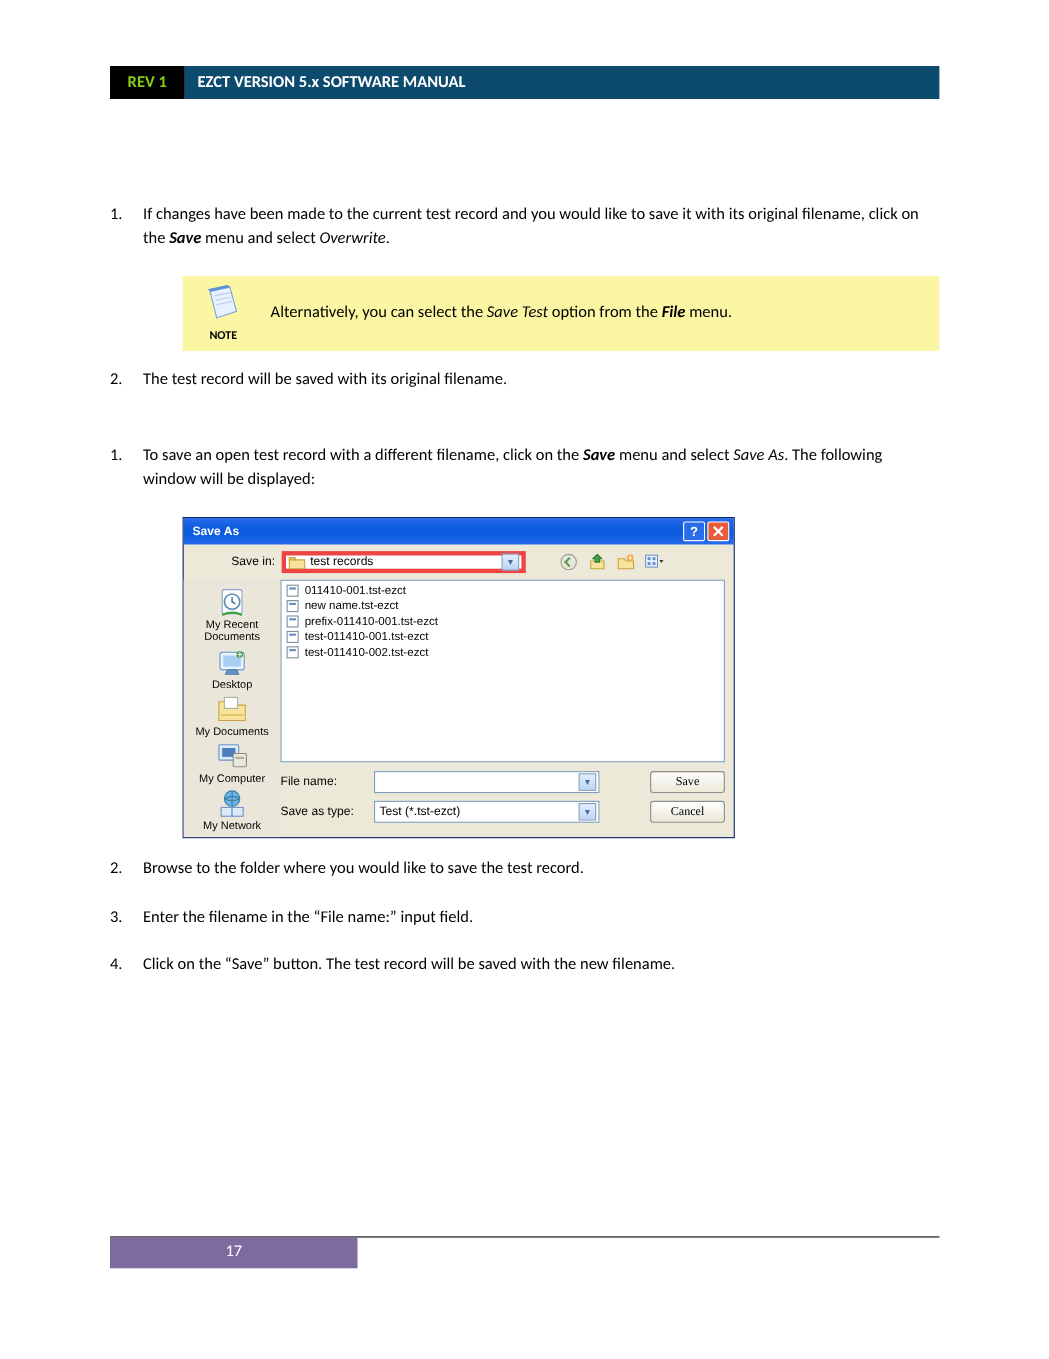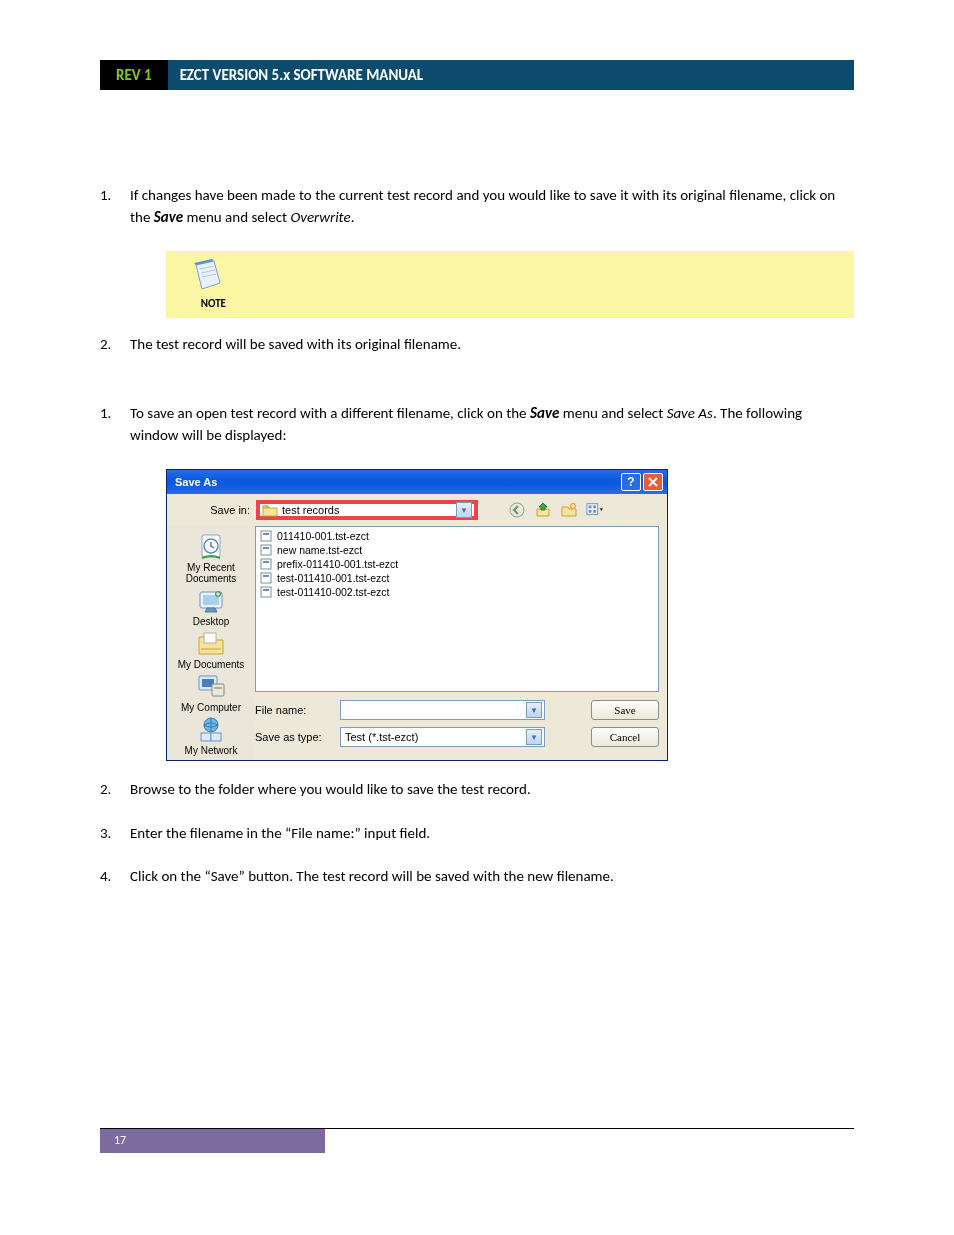--- a/index.html
+++ b/index.html
@@ -45,21 +45,21 @@
 
   
   .note-box {
     background: #faf6a4;
     display: flex;
     align-items: center;
     padding: 8px 14px 8px 14px;
     margin: 10px 0 16px 66px;
     gap: 20px;
   }
-  .note-icon-col { text-align: right; width: 46px; }
+  .note-icon-col { text-align: center; width: 46px; }
   .note-icon-col .nlabel { font-size: 11px; font-weight: bold; margin-top: 2px; }
   .note-text { font-size: 15px; line-height: 1.45; }
 
   
   .saveas-dialog {
     width: 502px;
     border: 1px solid #0a246a;
     background: #ece9d8;
     font-family: Tahoma, Arial, sans-serif;
     font-size: 11px;
@@ -159,22 +159,23 @@
     position: absolute;
     bottom: 82px;
     left: 100px;
     right: 100px;
   }
   .footer .rule { border-top: 1px solid #000; }
   .footer .pgbar { display: flex; }
   .footer .pgnum {
     background: #7d6ba0; color: #fff;
     padding: 4px 14px 6px 14px;
-    font-size: 12px;
+    font-size: 15px;
     width: 225px;
+    text-align: center;
   }
 </style>
 </head>
 <body>
 
 <div class="header-bar">
   <div class="header-rev">REV 1</div>
   <div class="header-title">EZCT VERSION 5.x SOFTWARE MANUAL</div>
 </div>
 
@@ -194,20 +195,23 @@
       <span>
         <svg width="36" height="32" viewBox="0 0 36 32">
           <path d="M6 6 L24 2 L30 24 L12 30 Z" fill="#e8f1ff" stroke="#7aa0d8" stroke-width="1"></path>
           <path d="M6 6 L24 2 L22 0 L4 4 Z" fill="#5b8fd6"></path>
           <line x1="10" y1="10" x2="24" y2="7" stroke="#b8cceb"></line>
           <line x1="11" y1="14" x2="25" y2="11" stroke="#b8cceb"></line>
           <line x1="12" y1="18" x2="26" y2="15" stroke="#b8cceb"></line>
         </svg>
       </span>
       <div class="nlabel">NOTE</div>
+    </div>
+    <div class="note-text">
+      <span>Alternatively, you can select the </span><span class="i">Save Test</span><span> option from the </span><span class="bi">File</span><span> menu.</span>
     </div>
   </div>
 
   <ol class="numbered">
     <li>
       <span class="num">2.</span>
       <span class="body">The test record will be saved with its original filename.</span>
     </li>
   </ol>
 

